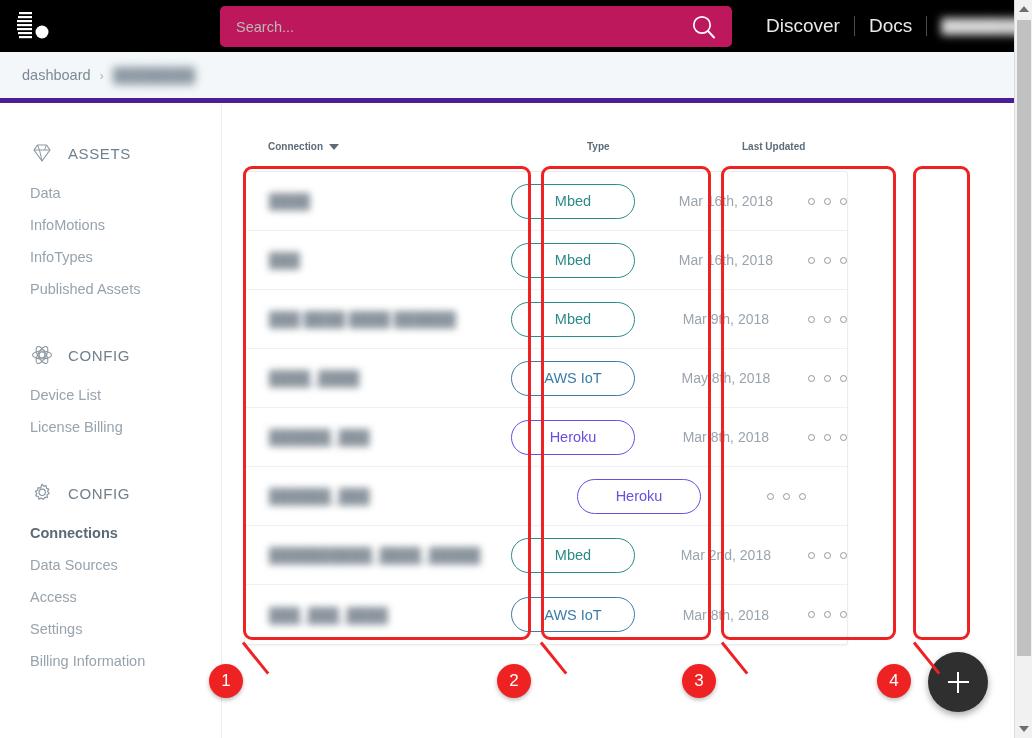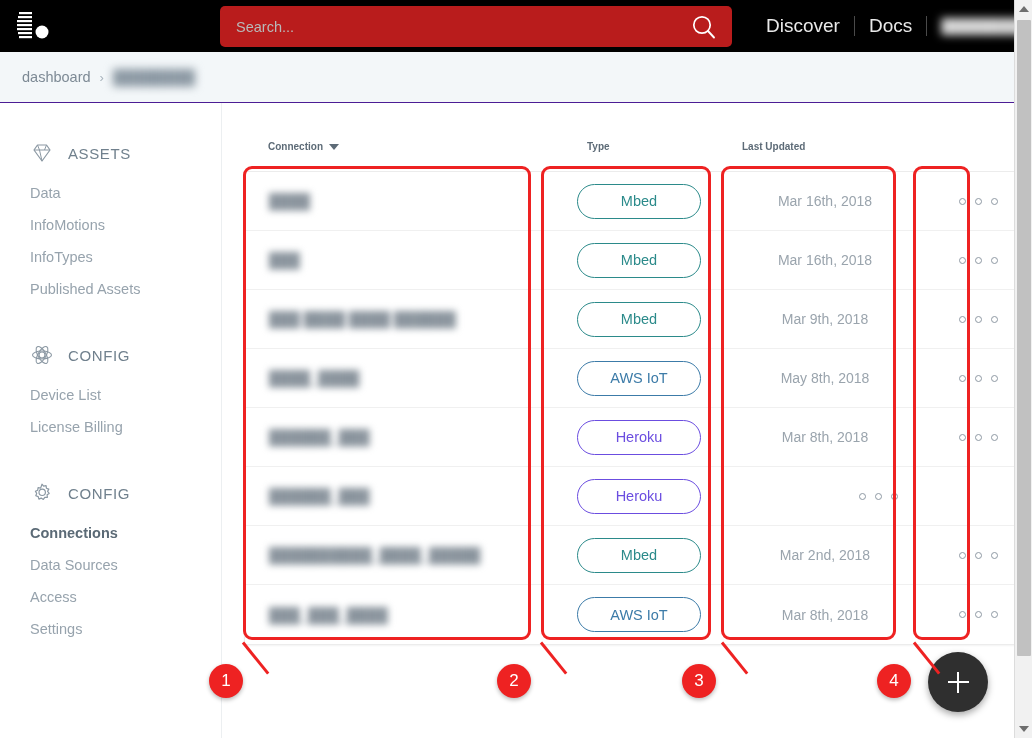--- a/index.html
+++ b/index.html
@@ -21,21 +21,21 @@
   }
   .logo-wrap {
     width: 72px; height: 52px;
     display: flex; align-items: center; justify-content: center;
   }
   .logo { display:block; }
 
   .search-box {
     position: absolute; left: 220px; top: 6px;
     width: 512px; height: 41px;
-    background: #b91c1c;
+    background: #be185d;
     border-radius: 5px;
     display: flex; align-items: center;
   }
   .search-input {
     flex: 1;
     background: transparent;
     border: 0; outline: none;
     color: #cfcfcf;
     font-family: "Liberation Sans", sans-serif;
     font-size: 14.5px;
@@ -72,21 +72,21 @@
     border-left: 6px solid transparent;
     border-right: 6px solid transparent;
     border-top: 7px solid #e2e2e2;
   }
 
   
   .breadcrumb-bar {
     position: absolute; left: 0; top: 52px;
     width: 1014px; height: 51px;
     background: #f3f7f9;
-    border-bottom: 1px solid #4c1d95;
+    border-bottom: 5px solid #4c1d95;
     display: flex; align-items: center;
     padding-left: 22px;
   }
   .crumb { color: #7d8a95; font-size: 14.5px; cursor: pointer; }
   .crumb-sep { color: #a9b4bd; font-size: 13px; margin: 0 9px; }
   .crumb-blur {
     color: #8b98a3; font-size: 14.5px;
     filter: blur(4px); -webkit-filter: blur(4px);
     user-select: none; cursor: pointer;
   }
@@ -137,21 +137,21 @@
     display: inline-block; margin-left: 6px;
     width: 0; height: 0;
     border-left: 5px solid transparent;
     border-right: 5px solid transparent;
     border-top: 6px solid #5d6b77;
     vertical-align: middle;
   }
 
   .table {
     position: absolute; left: 22px; top: 68px;
-    width: 788px;
+    width: 604px;
     background: #ffffff;
     border: 1px solid #ececec;
     border-radius: 3px;
     box-shadow: 0 1px 2px rgba(0,0,0,0.05);
   }
   .row {
     display: flex; align-items: center;
     height: 59px;
     border-bottom: 1px solid #f0f0f0;
   }
@@ -339,20 +339,21 @@
         <path d="M12 3.2 L13.6 5.2 L16.1 4.6 L16.4 7.2 L18.8 8.1 L17.6 10.4 L19.2 12.4 L17.1 13.8 L17.4 16.4 L14.8 16.3 L13.3 18.4 L11.2 17.1 L8.9 18.1 L8.2 15.6 L5.8 14.8 L6.7 12.4 L5.4 10.2 L7.7 9.2 L8.1 6.6 L10.6 7.1 Z" fill="none" stroke="#8b98a3" stroke-width="1.2" stroke-linejoin="round"></path>
         <circle cx="12.2" cy="11.3" r="3.2" fill="none" stroke="#8b98a3" stroke-width="1.2"></circle>
       </svg>
       <span>CONFIG</span>
     </div>
     <div class="side-gap-sm"></div>
     <a class="side-item active">Connections</a>
     <a class="side-item">Data Sources</a>
     <a class="side-item">Access</a>
     <a class="side-item">Settings</a>
+    <a class="side-item">Billing Information</a>
   </nav>
 
   <div class="main">
 
     <div class="table-head">
       <div class="th th-connection">
         <span>Connection</span><span class="th-caret"></span>
       </div>
       <div class="th th-type">Type</div>
       <div class="th th-updated">Last Updated</div>

